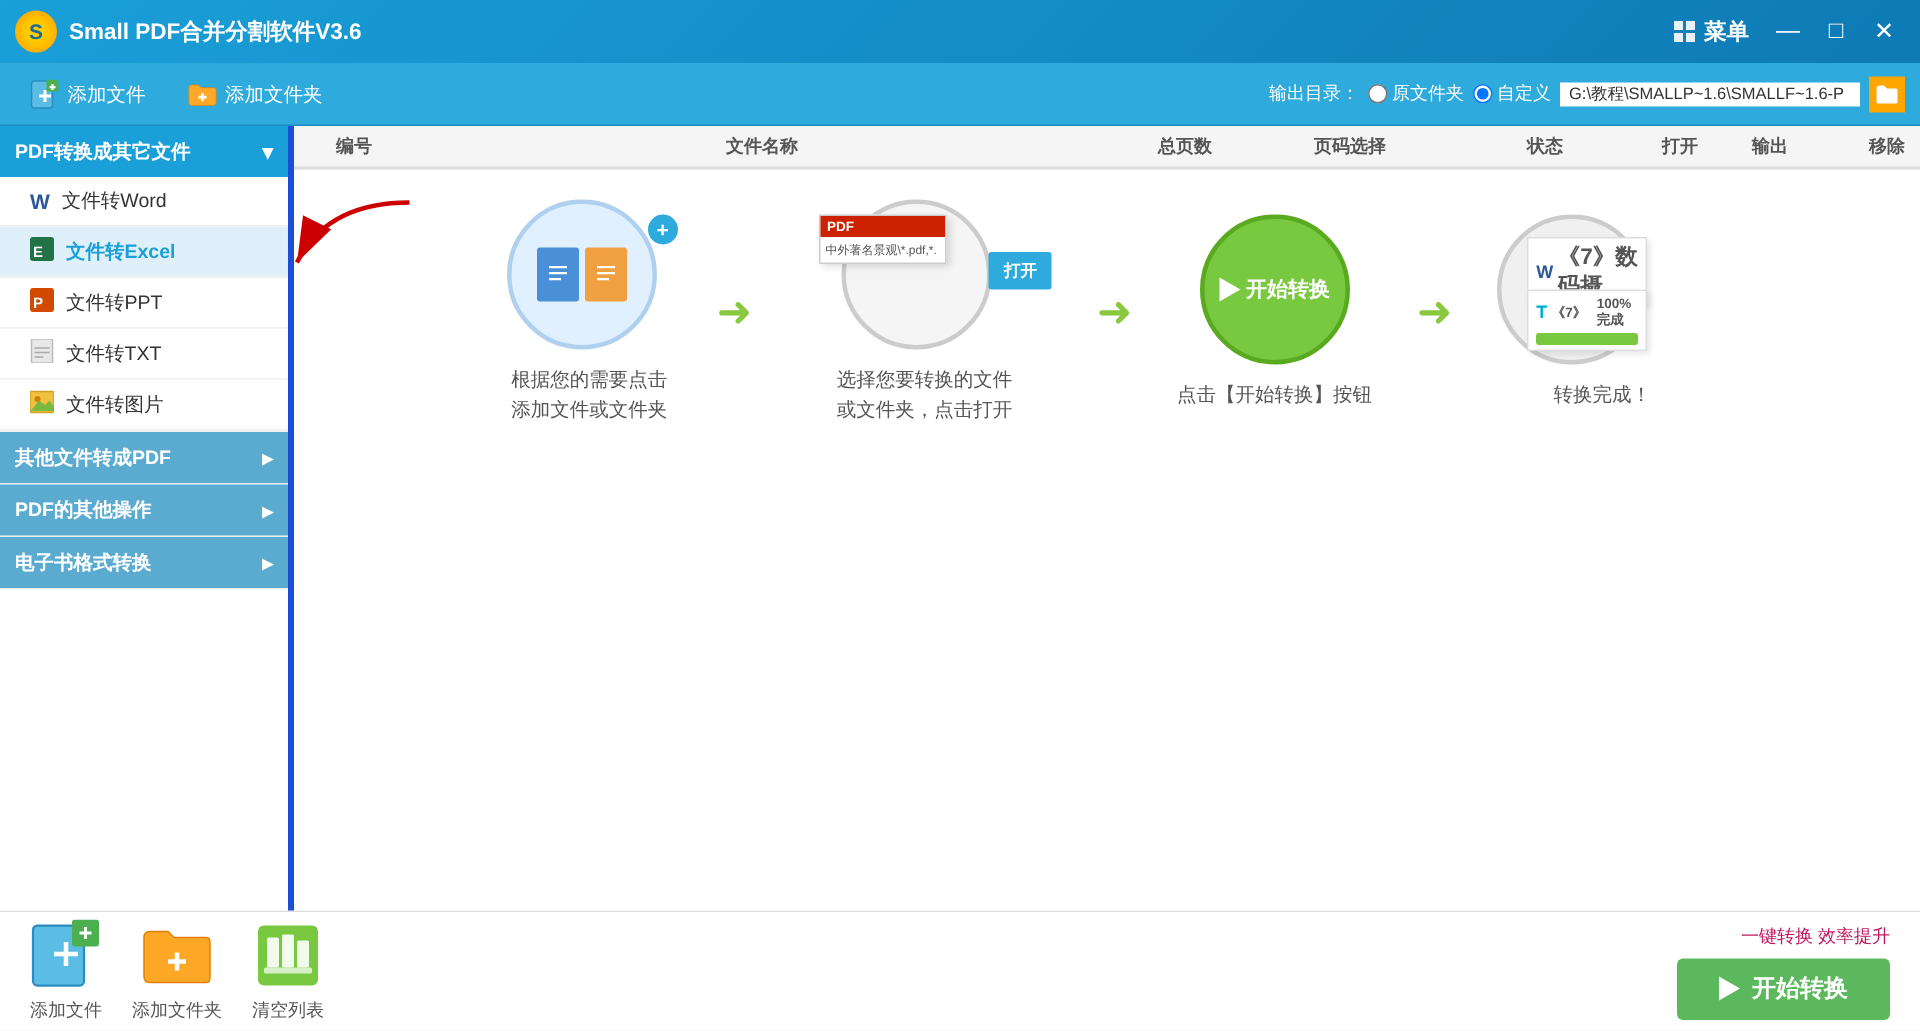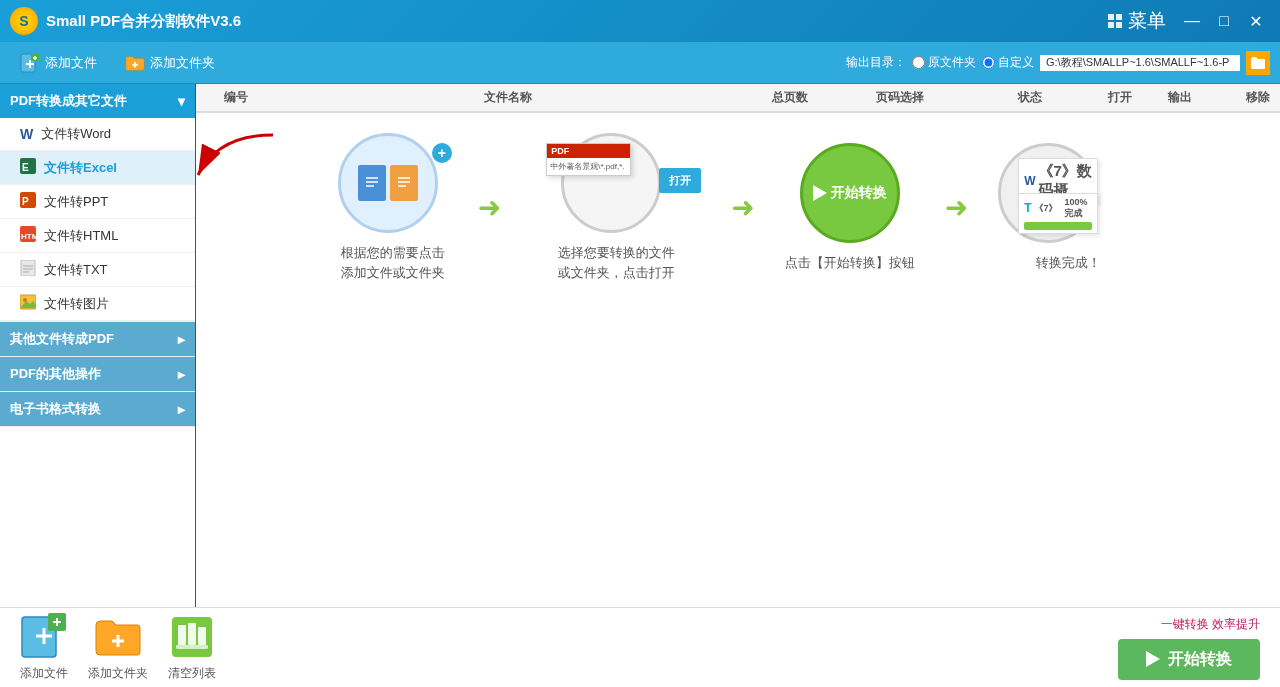--- a/index.html
+++ b/index.html
@@ -20,21 +20,21 @@
       background: radial-gradient(circle, #ffcc00 30%, #ff9900 100%);
       border-radius: 50%;
       display: flex; align-items: center; justify-content: center;
       font-weight: bold; font-size: 14px; color: #1a6a9a;
       margin-right: 8px; flex-shrink: 0;
     }
     .title-bar .title-text { font-size: 15px; font-weight: bold; flex: 1; }
     .title-bar .win-controls { display: flex; align-items: center; gap: 4px; }
     .win-controls .menu-btn {
       background: none; border: none; color: white; cursor: pointer;
-      display: flex; align-items: center; gap: 4px; font-size: 19px; padding: 4px 8px;
+      display: flex; align-items: center; gap: 4px; font-size: 15px; padding: 4px 8px; font-weight: bold;
     }
     .win-controls .ctrl-btn {
       background: none; border: none; color: white; cursor: pointer;
       width: 28px; height: 22px; display: flex; align-items: center; justify-content: center;
       font-size: 16px;
     }
 
     
     .toolbar {
       background: #2eaadc;
@@ -78,21 +78,21 @@
       border: none; cursor: pointer; display: flex; align-items: center; justify-content: center;
     }
 
     
     .main-layout { display: flex; height: calc(687px - 42px - 42px - 80px); }
 
     
     .sidebar {
       width: 196px; min-width: 196px;
       background: white;
-      border-right: 1px solid #1d4ed8;
+      border-right: 4px solid #1d4ed8;
       display: flex; flex-direction: column;
       overflow-y: auto;
     }
     .sidebar-section {
       border-bottom: 1px solid #eee;
     }
     .sidebar-section-header {
       display: flex; align-items: center; justify-content: space-between;
       padding: 8px 10px;
       cursor: pointer;
@@ -393,29 +393,20 @@
           <span>文件转Excel</span>
         </div>
         <div class="sidebar-item">
           <span class="item-icon" style="color:#d04a02; font-weight:bold; font-size:12px;">
             <svg width="16" height="16" viewBox="0 0 16 16">
               <rect width="16" height="16" rx="2" fill="#d04a02"></rect>
               <text x="2" y="13" font-size="10" font-weight="bold" fill="white">P</text>
             </svg>
           </span>
           <span>文件转PPT</span>
-        </div>
-        <div class="sidebar-item">
-          <span class="item-icon">
-            <svg width="16" height="16" viewBox="0 0 16 16">
-              <rect width="16" height="16" rx="2" fill="#e34c26"></rect>
-              <text x="1" y="13" font-size="8" font-weight="bold" fill="white">HTM</text>
-            </svg>
-          </span>
-          <span>文件转HTML</span>
         </div>
         <div class="sidebar-item">
           <span class="item-icon">
             <svg width="16" height="16" viewBox="0 0 16 16">
               <rect width="14" height="16" x="1" rx="1" fill="#e8e8e8" stroke="#bbb" stroke-width="1"></rect>
               <line x1="3" y1="6" x2="13" y2="6" stroke="#aaa" stroke-width="1"></line>
               <line x1="3" y1="9" x2="13" y2="9" stroke="#aaa" stroke-width="1"></line>
               <line x1="3" y1="12" x2="9" y2="12" stroke="#aaa" stroke-width="1"></line>
             </svg>
           </span>

